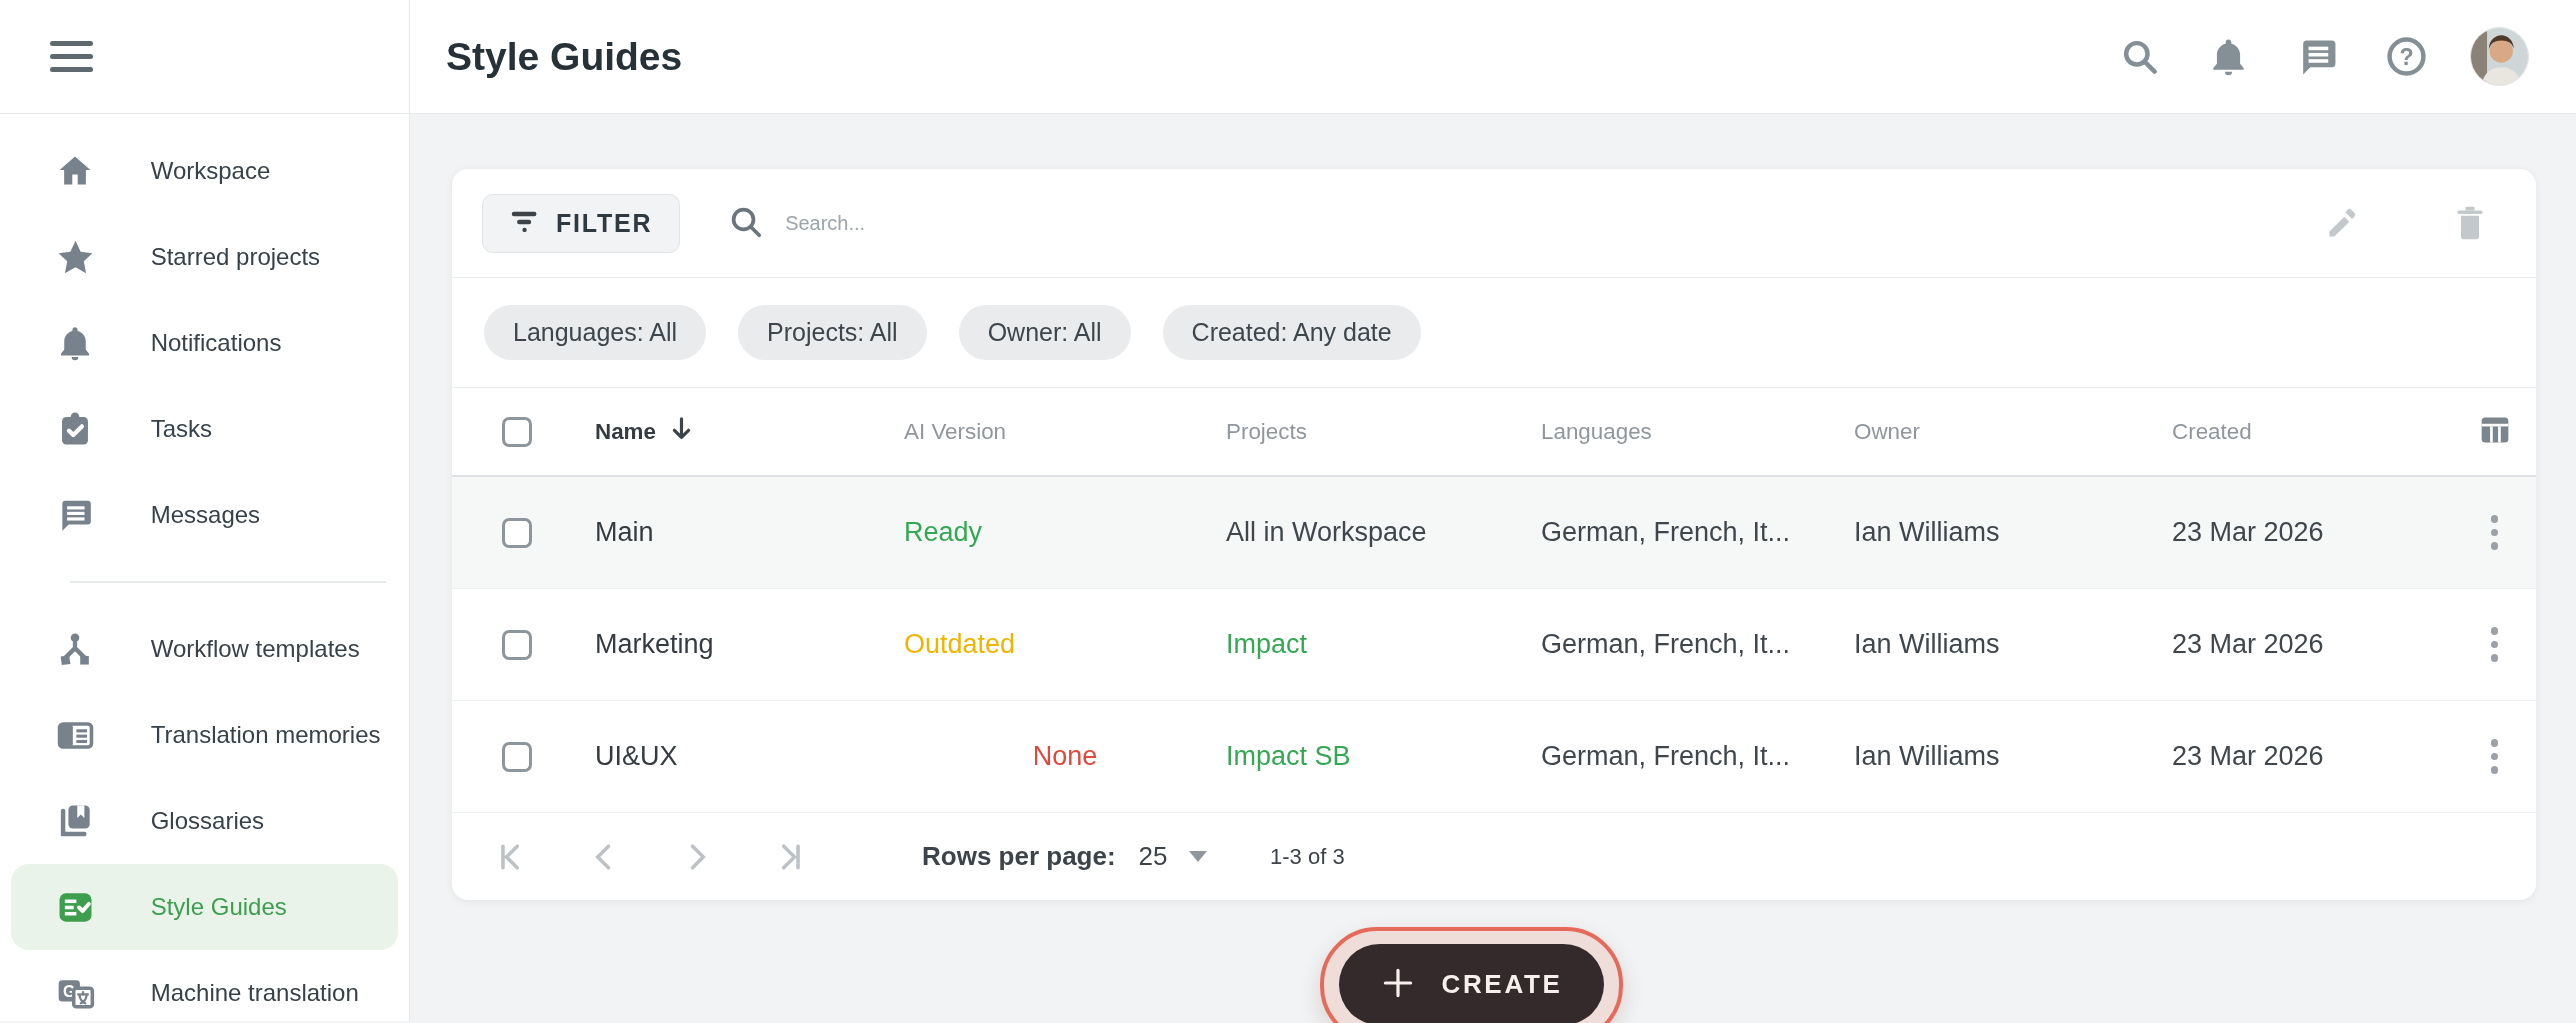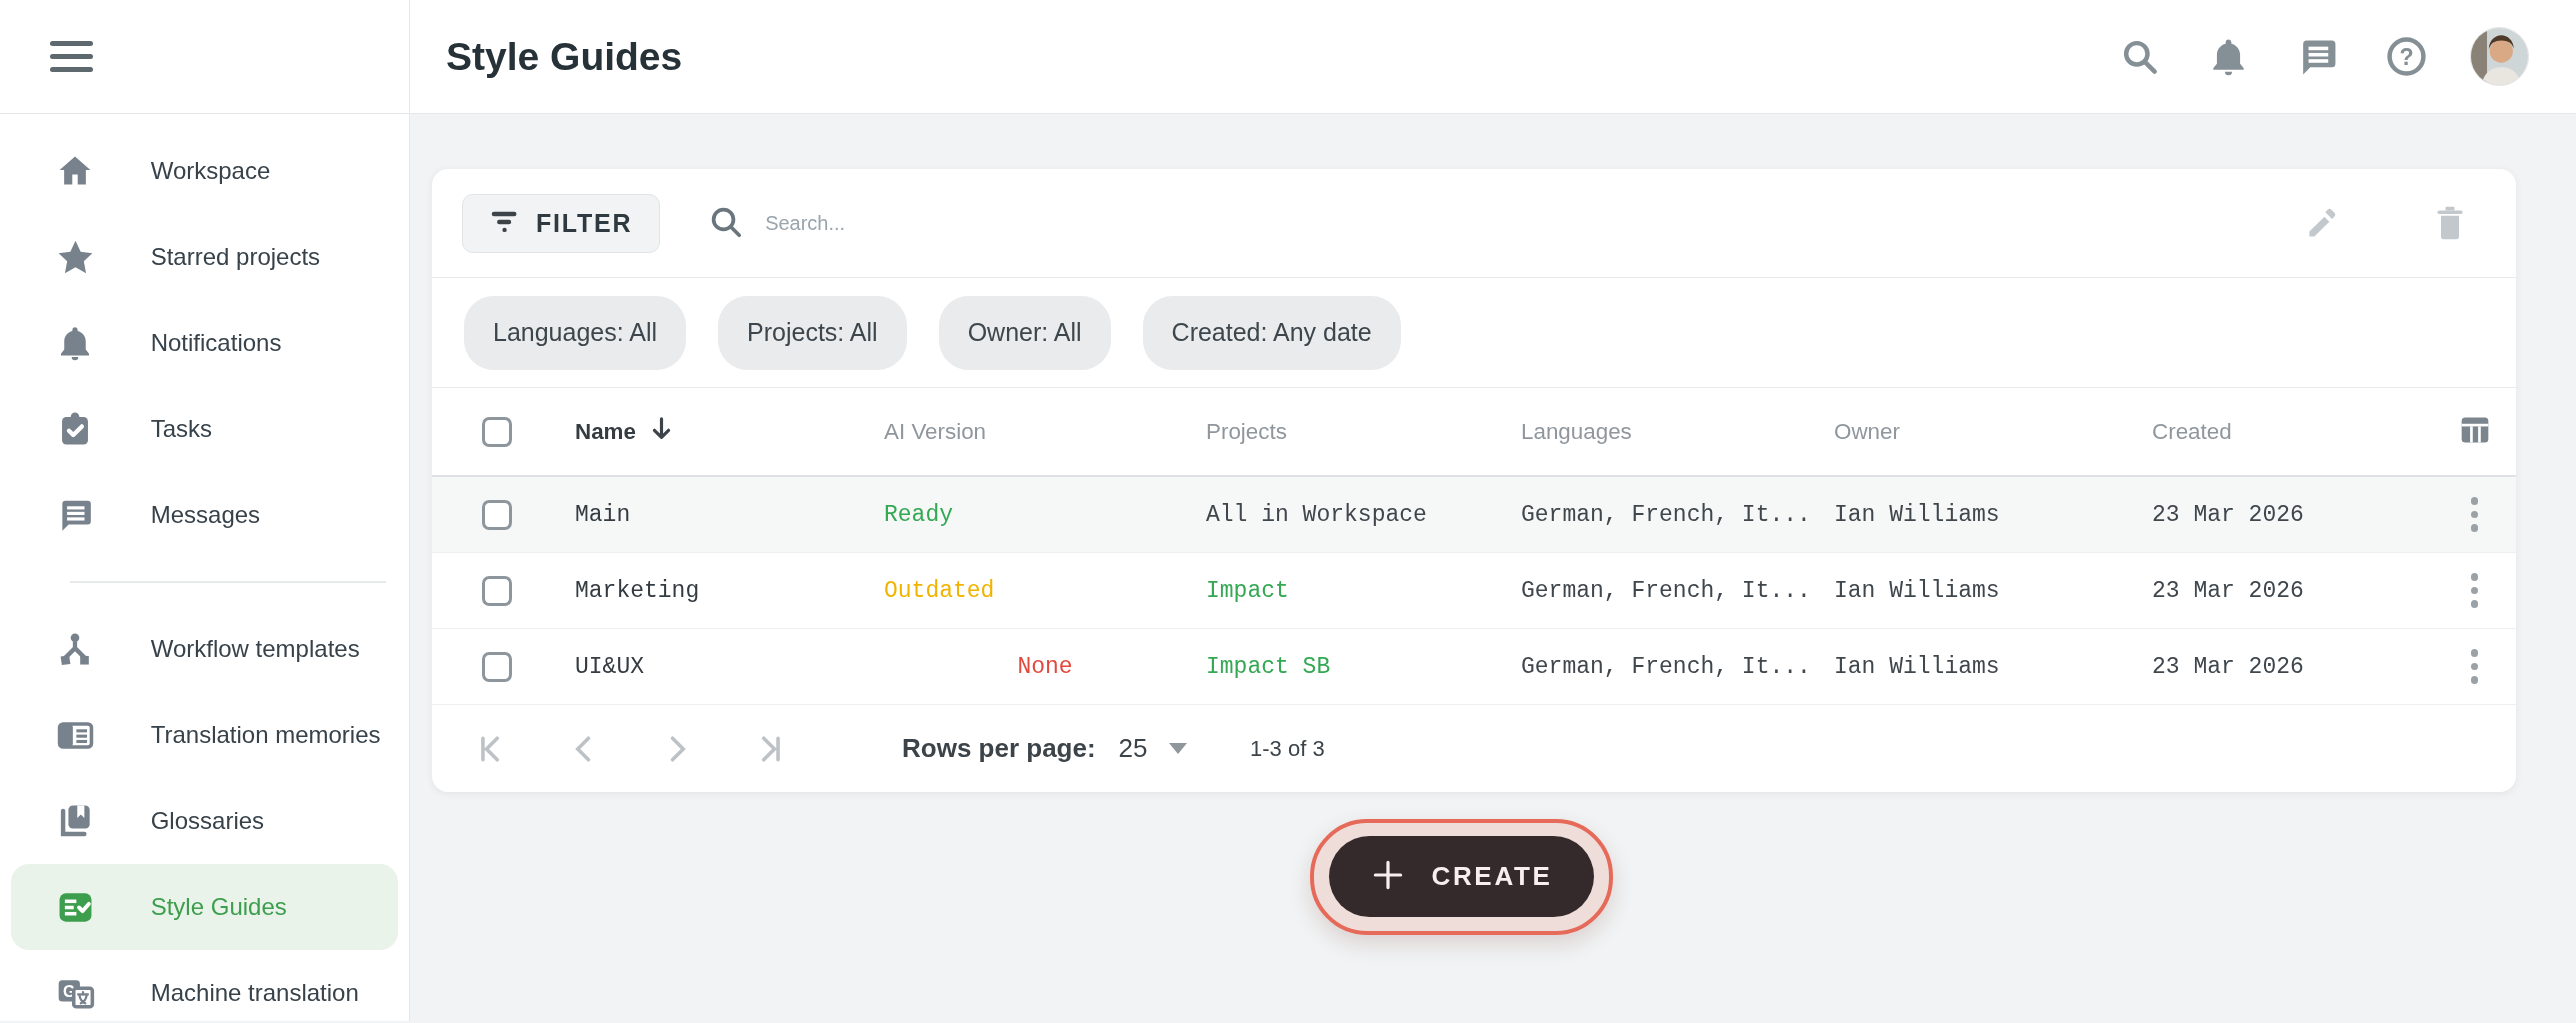--- a/index.html
+++ b/index.html
@@ -22,42 +22,42 @@
   
   .shell { display:flex; height:907px; }
   .sidebar { width:410px; flex:0 0 410px; background:#fff; border-right:1.8px solid #e5e8e9; padding-top:14.3px; }
   .side-item { display:flex; align-items:center; gap:56px; height:86px; padding-left:45px; margin:0 10.7px; border-radius:18px; cursor:pointer; }
   .side-item .lbl { font-size:24px; font-weight:500; color:#37424a; }
   .side-item.active { background:#e9f3ea; }
   .side-item.active .lbl { color:#3d9e4d; }
   .side-icon { width:39px; height:39px; display:flex; align-items:center; justify-content:center; }
   .sidebar-divider { height:1.8px; background:#e7eaeb; margin:23px 23px 23px 70px; }
 
-  .main { flex:1; padding:55px 40px 0 22px; display:flex; flex-direction:column; }
+  .main { flex:1; padding:55px 40px 0 42px; display:flex; flex-direction:column; }
   .card { background:#fff; border-radius:16px; box-shadow:0 1.8px 7.2px rgba(60,64,67,.08); width:2084px; }
 
   
   .toolbar { display:flex; align-items:center; height:109px; padding:0 30px; border-bottom:1.8px solid #e8ebec; }
   .filter-btn { display:flex; align-items:center; gap:16px; height:59px; padding:0 27px; background:#f1f3f4; border:1.8px solid #e0e4e6; border-radius:10.7px; cursor:pointer; }
   .filter-btn .flbl { font-size:25px; font-weight:600; letter-spacing:1.8px; color:#2f3a40; }
   .search-wrap { display:flex; align-items:center; gap:19.7px; margin-left:47px; flex:1; }
   .search-input { border:none; outline:none; font-size:20px; color:#3a444c; width:805px; font-family:inherit; background:transparent; }
   .search-input::placeholder { color:#9aa4ab; }
   .toolbar-actions { display:flex; align-items:center; gap:77px; padding-right:10.7px; }
 
   
   .chips { display:flex; align-items:center; gap:32px; height:110px; padding:0 32px; border-bottom:1.8px solid #e8ebec; }
-  .chip { background:#e9ebec; border-radius:29.5px; height:74px; display:flex; align-items:center; padding:0 29px; font-size:25px; color:#3d464c; cursor:pointer; white-space:nowrap; }
+  .chip { background:#e9ebec; border-radius:29.5px; height:55px; display:flex; align-items:center; padding:0 29px; font-size:25px; color:#3d464c; cursor:pointer; white-space:nowrap; }
 
   
   .trow { display:grid; grid-template-columns:116px 309px 322px 315px 313px 318px 307px 31px; align-items:center; padding:0 27px; }
   .thead { height:89px; border-bottom:2.7px solid #dfe2e4; }
   .th { font-size:22.4px; color:#8f979d; }
   .th.sorted { color:#343c42; font-weight:600; display:flex; align-items:center; gap:14.3px; }
-  .tbody-row { height:76px; border-bottom:1.8px solid #edf0f1; font-size:23px; color:#3f474d;font-family:Liberation Mono, monospace; }
+  .tbody-row { height:112px; border-bottom:1.8px solid #edf0f1; font-size:27px; color:#3f474d; }
   .tbody-row.shaded { background:#f6f7f7; }
   .cell-name { color:#343c42; }
   .status-ready { color:#34a853; }
   .status-outdated { color:#f0b400; }
   .status-none { color:#e3483d;text-align:center; }
   .proj-link { color:#34a853; cursor:pointer; }
   .checkbox { width:30px; height:30px; border:3.6px solid #8d969c; border-radius:7.2px; background:#fff; margin-left:23px; cursor:pointer; }
   .kebab { display:flex; flex-direction:column; gap:6.3px; align-items:center; cursor:pointer; padding:5.4px; }
   .kebab i { width:7.2px; height:7.2px; border-radius:50%; background:#9aa1a7; }
 

